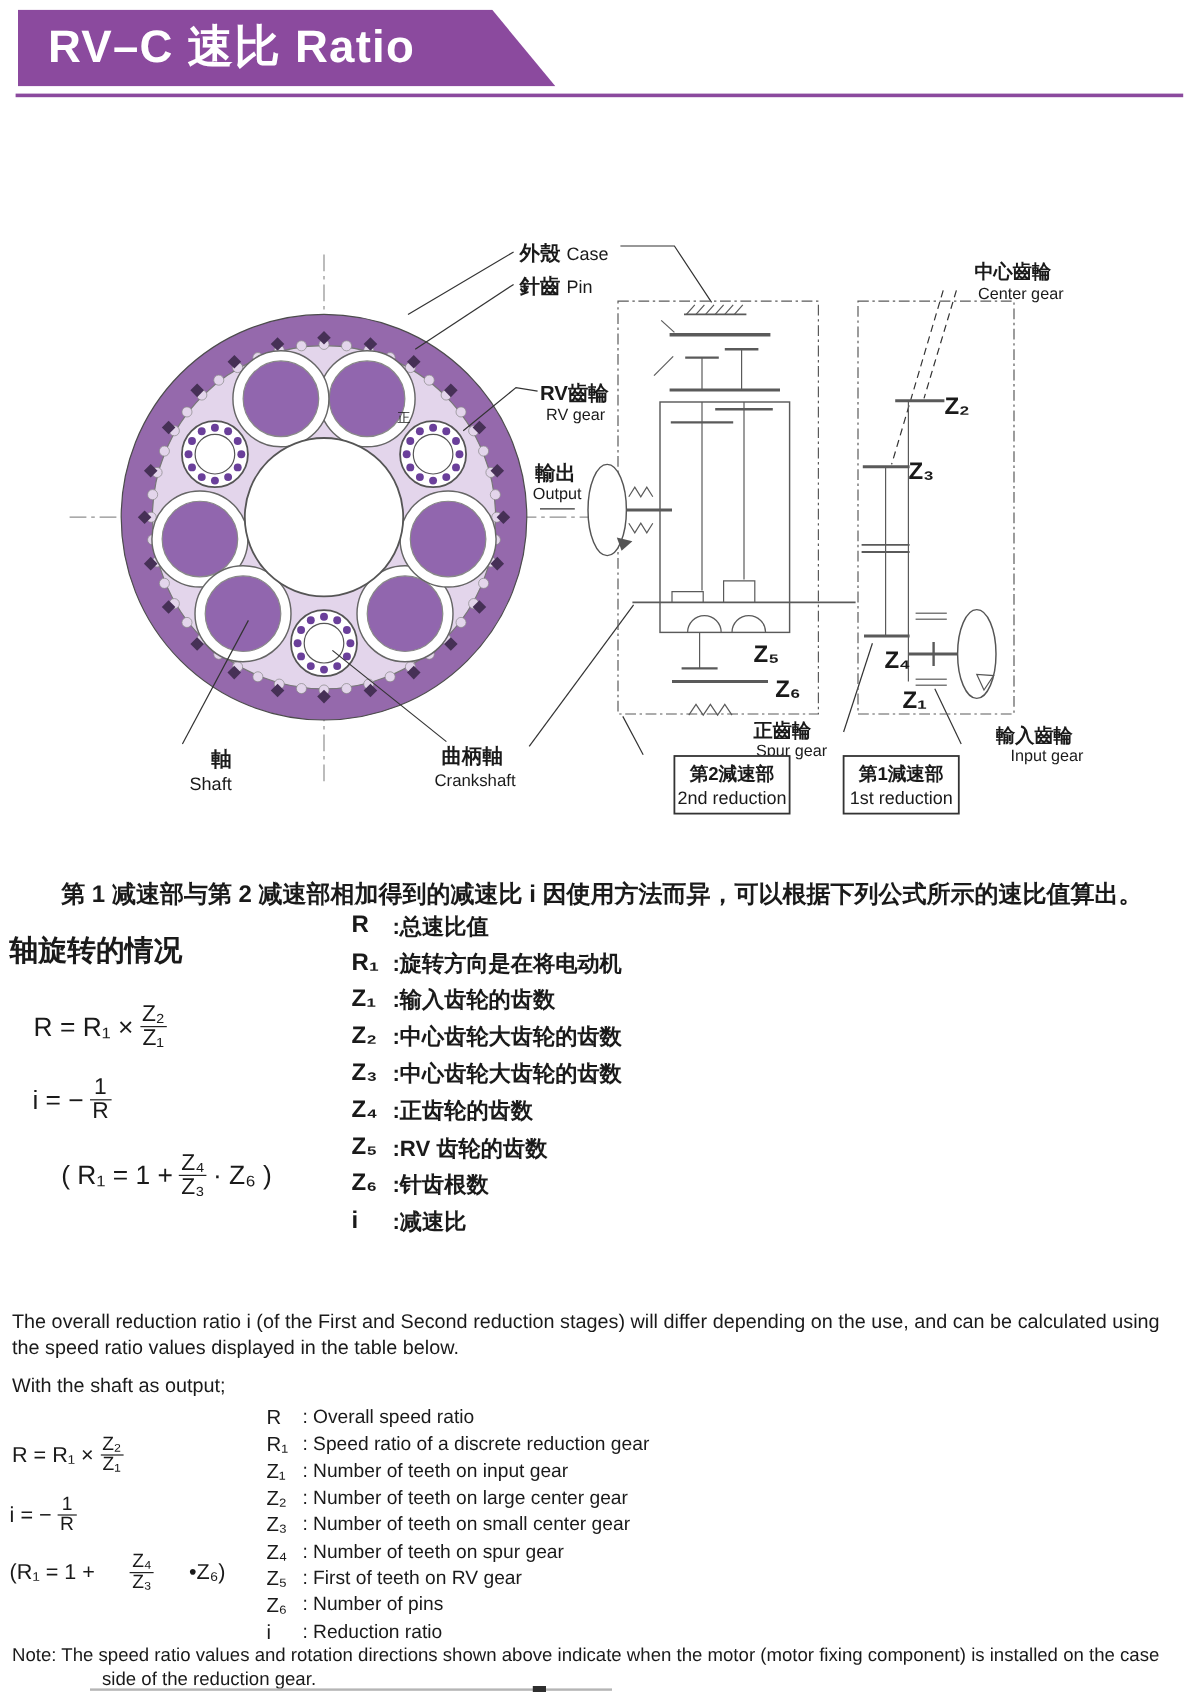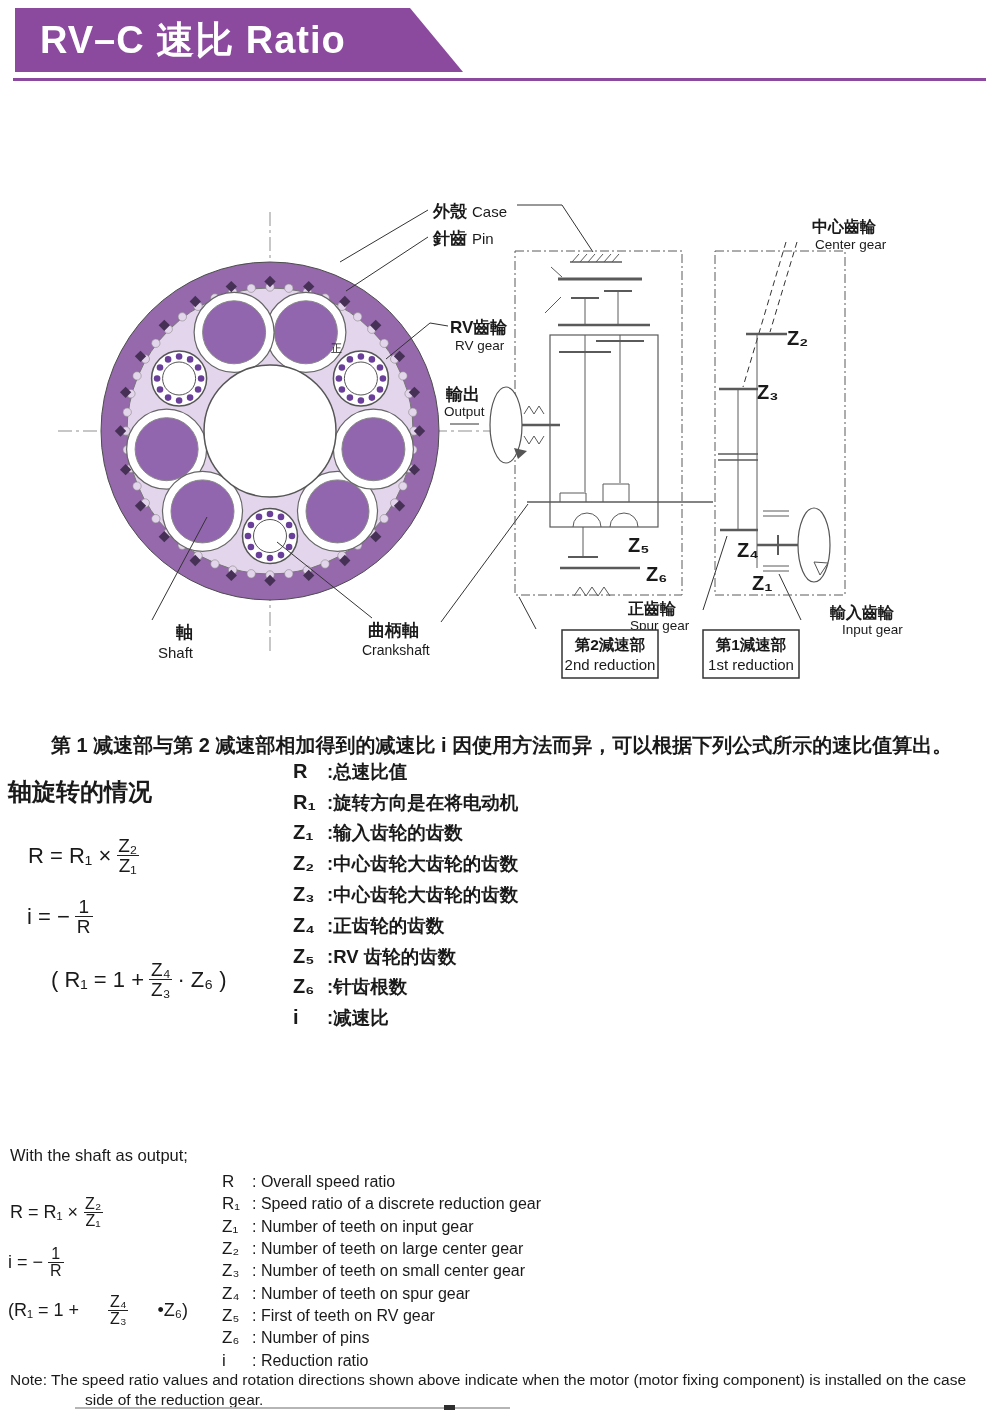--- a/index.html
+++ b/index.html
@@ -373,20 +373,21 @@
         <span class="sym">Z₆</span>
         <span>:针齿根数</span>
       </div>
     <div class="def-row">
         <span class="sym">i</span>
         <span>:减速比</span>
       </div>
   </div>
 
 
+  <div class="abs en-intro">The overall reduction ratio i (of the First and Second reduction stages) will differ depending on the use, and can be calculated using the speed ratio values displayed in the table below.</div>
   <div class="abs en-with">With the shaft as output;</div>
 
   <div class="formula enf" style="left:10px;top:1196px;">
     <span>R = R₁ ×</span>
     <span class="frac">
       <span class="num">Z₂</span>
       <span class="den">Z₁</span>
     </span>
   </div>
   <div class="formula enf" style="left:8px;top:1246px;">

